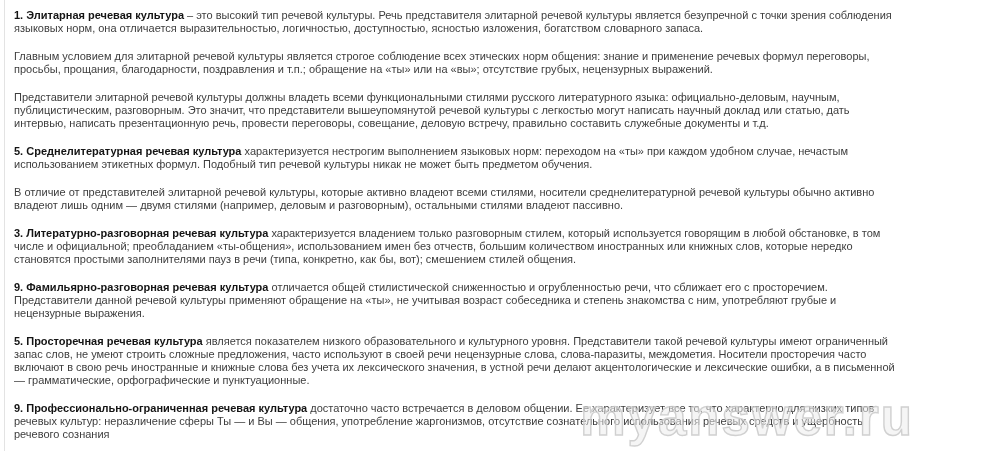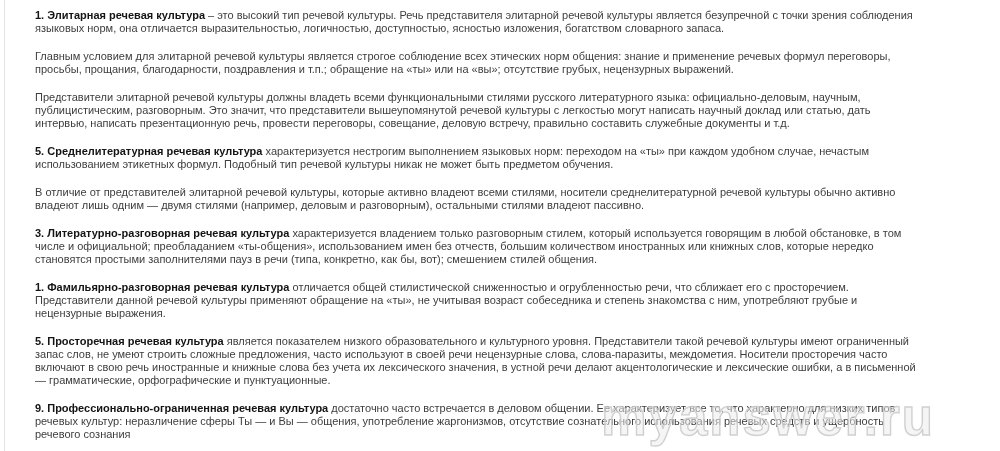--- a/index.html
+++ b/index.html
@@ -11,21 +11,20 @@
     width: 1000px;
     height: 451px;
     overflow: hidden;
     font-family: "Liberation Sans", sans-serif;
   }
   .page {
     position: relative;
     width: 916px;
     height: 451px;
     background: #ffffff;
-    padding-left: 21px;
   }
   .left-rule {
     position: absolute;
     left: 4px;
     top: 0;
     bottom: 0;
     width: 1px;
     background: #e3e3e3;
   }
   .content {
@@ -63,19 +62,19 @@
 <div class="page">
   <div class="left-rule"></div>
 
   <div class="content">
     <p><b>1. Элитарная речевая культура</b><span> – это высокий тип речевой культуры. Речь представителя элитарной речевой культуры является безупречной с точки зрения соблюдения языковых норм, она отличается выразительностью, логичностью, доступностью, ясностью изложения, богатством словарного запаса.</span></p>
     <p><b></b><span>Главным условием для элитарной речевой культуры является строгое соблюдение всех этических норм общения: знание и применение речевых формул переговоры, просьбы, прощания, благодарности, поздравления и т.п.; обращение на «ты» или на «вы»; отсутствие грубых, нецензурных выражений.</span></p>
     <p><b></b><span>Представители элитарной речевой культуры должны владеть всеми функциональными стилями русского литературного языка: официально-деловым, научным, публицистическим, разговорным. Это значит, что представители вышеупомянутой речевой культуры с легкостью могут написать научный доклад или статью, дать интервью, написать презентационную речь, провести переговоры, совещание, деловую встречу, правильно составить служебные документы и т.д.</span></p>
     <p><b>5. Среднелитературная речевая культура</b><span> характеризуется нестрогим выполнением языковых норм: переходом на «ты» при каждом удобном случае, нечастым использованием этикетных формул. Подобный тип речевой культуры никак не может быть предметом обучения.</span></p>
     <p><b></b><span>В отличие от представителей элитарной речевой культуры, которые активно владеют всеми стилями, носители среднелитературной речевой культуры обычно активно владеют лишь одним — двумя стилями (например, деловым и разговорным), остальными стилями владеют пассивно.</span></p>
     <p><b>3. Литературно-разговорная речевая культура</b><span> характеризуется владением только разговорным стилем, который используется говорящим в любой обстановке, в том числе и официальной; преобладанием «ты-общения», использованием имен без отчеств, большим количеством иностранных или книжных слов, которые нередко становятся простыми заполнителями пауз в речи (типа, конкретно, как бы, вот); смешением стилей общения.</span></p>
-    <p><b>1. Фамильярно-разговорная речевая культура</b><span> отличается общей стилистической сниженностью и огрубленностью речи, что сближает его с просторечием. Представители данной речевой культуры применяют обращение на «ты», не учитывая возраст собеседника и степень знакомства с ним, употребляют грубые и нецензурные выражения.</span></p>
+    <p><b>9. Фамильярно-разговорная речевая культура</b><span> отличается общей стилистической сниженностью и огрубленностью речи, что сближает его с просторечием. Представители данной речевой культуры применяют обращение на «ты», не учитывая возраст собеседника и степень знакомства с ним, употребляют грубые и нецензурные выражения.</span></p>
     <p><b>5. Просторечная речевая культура</b><span> является показателем низкого образовательного и культурного уровня. Представители такой речевой культуры имеют ограниченный запас слов, не умеют строить сложные предложения, часто используют в своей речи нецензурные слова, слова-паразиты, междометия. Носители просторечия часто включают в свою речь иностранные и книжные слова без учета их лексического значения, в устной речи делают акцентологические и лексические ошибки, а в письменной — грамматические, орфографические и пунктуационные.</span></p>
     <p><b>9. Профессионально-ограниченная речевая культура</b><span> достаточно часто встречается в деловом общении. Ее характеризует все то, что характерно для низких типов речевых культур: неразличение сферы Ты — и Вы — общения, употребление жаргонизмов, отсутствие сознательного использования речевых средств и ущербность речевого сознания</span></p>
   </div>
 
   <div class="watermark">myanswer.ru</div>
 </div>
 
 </body></html>

